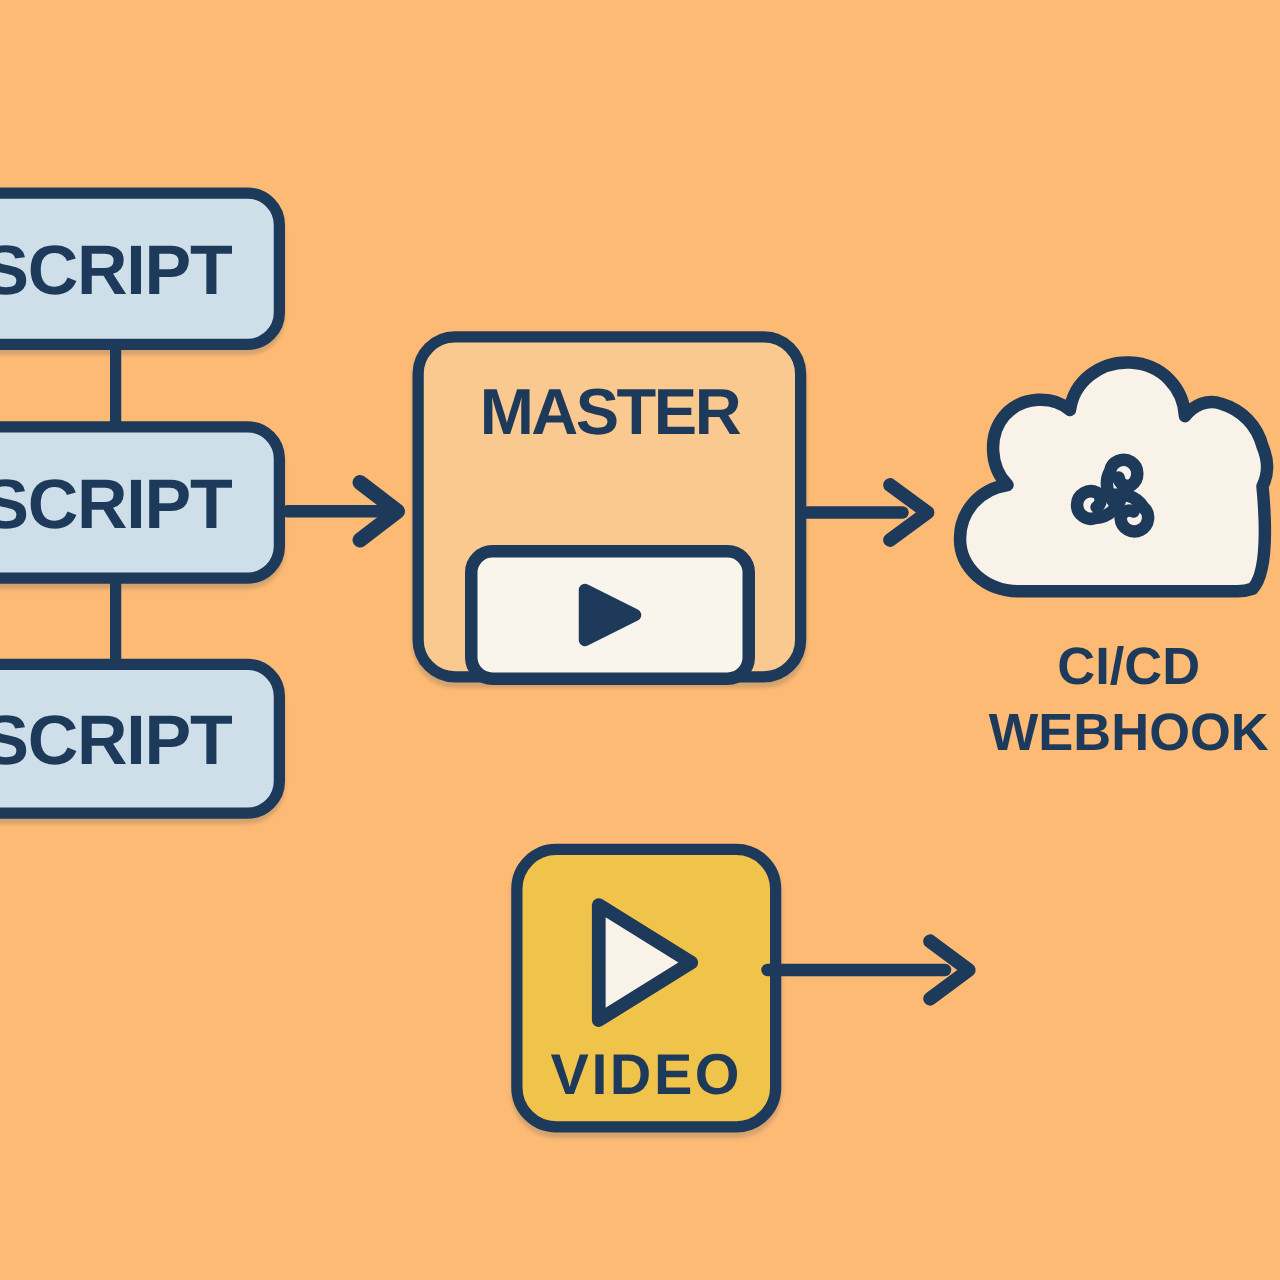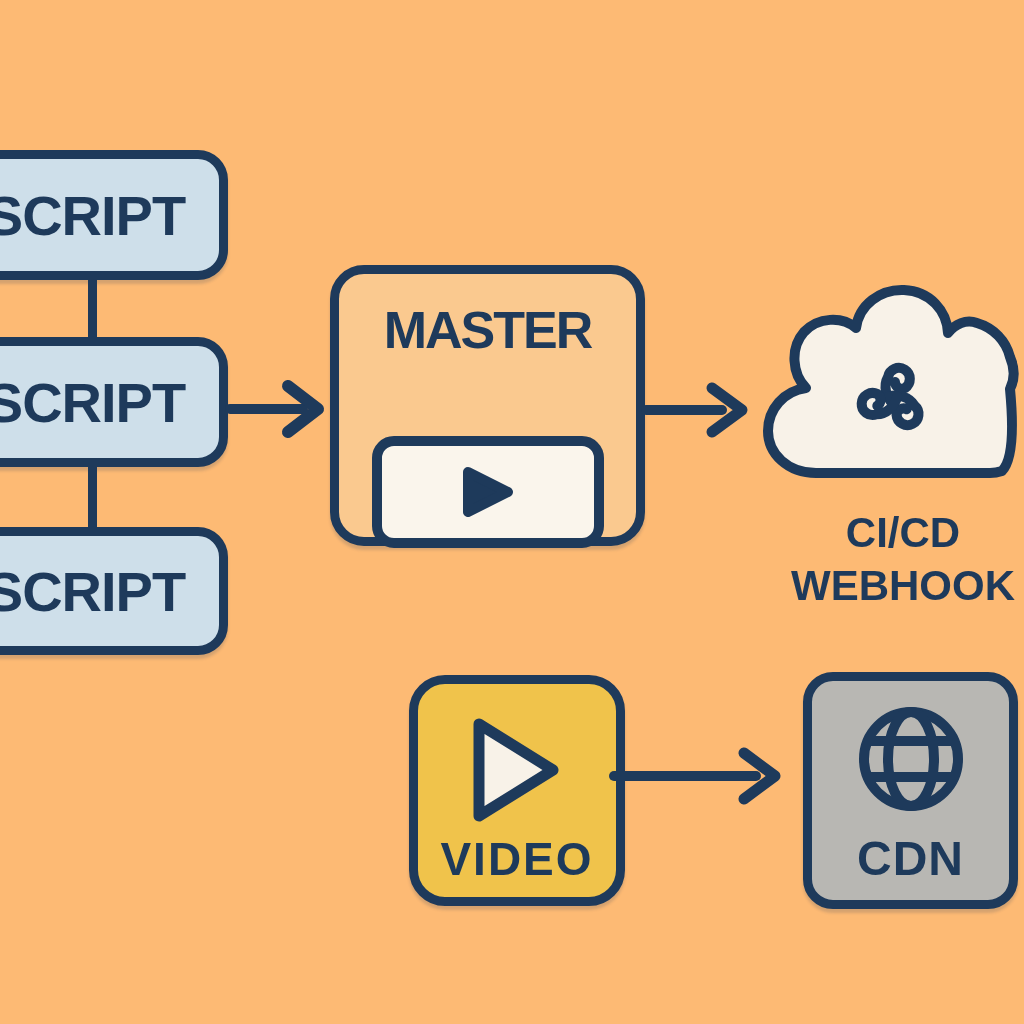--- a/index.html
+++ b/index.html
@@ -136,31 +136,20 @@
 
   <div class="node video-box">
     <div class="icon-slot">
       <svg width="100" height="112" viewBox="0 0 100 112">
         <polygon points="12,10 86,56 12,102" fill="#F8F2E8" stroke="#1E3A5B" stroke-width="11" stroke-linejoin="round"></polygon>
       </svg>
     </div>
     <div class="node-label">VIDEO</div>
   </div>
 
-  <div class="node cdn-box">
-    <div class="icon-slot">
-      <svg width="112" height="112" viewBox="0 0 112 112" fill="none" stroke="#1E3A5B" stroke-width="10">
-        <circle cx="56" cy="56" r="47"></circle>
-        <ellipse cx="56" cy="56" rx="23" ry="47"></ellipse>
-        <line x1="13" y1="38" x2="99" y2="38"></line>
-        <line x1="13" y1="74" x2="99" y2="74"></line>
-      </svg>
-    </div>
-    <div class="node-label">CDN</div>
-  </div>
 
   <svg class="arrow-layer" viewBox="0 0 1024 1024">
     <g stroke="#1E3A5B" fill="none" stroke-linecap="round" stroke-linejoin="round">
       <line x1="230" y1="409" x2="303" y2="409" stroke-width="10"></line>
       <polyline points="288,386 318,409 288,432" stroke-width="12"></polyline>
     </g>
     <g stroke="#1E3A5B" fill="none" stroke-linecap="round" stroke-linejoin="round">
       <line x1="646" y1="410" x2="722" y2="410" stroke-width="10"></line>
       <polyline points="712,388 742,410 712,432" stroke-width="11"></polyline>
     </g>

